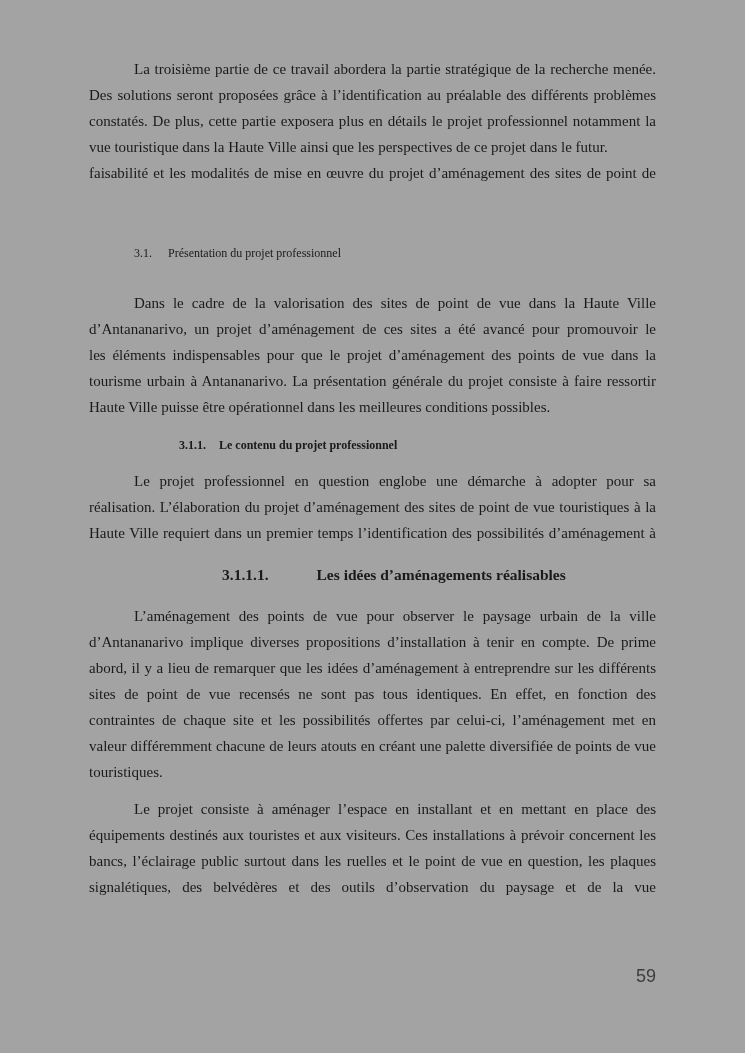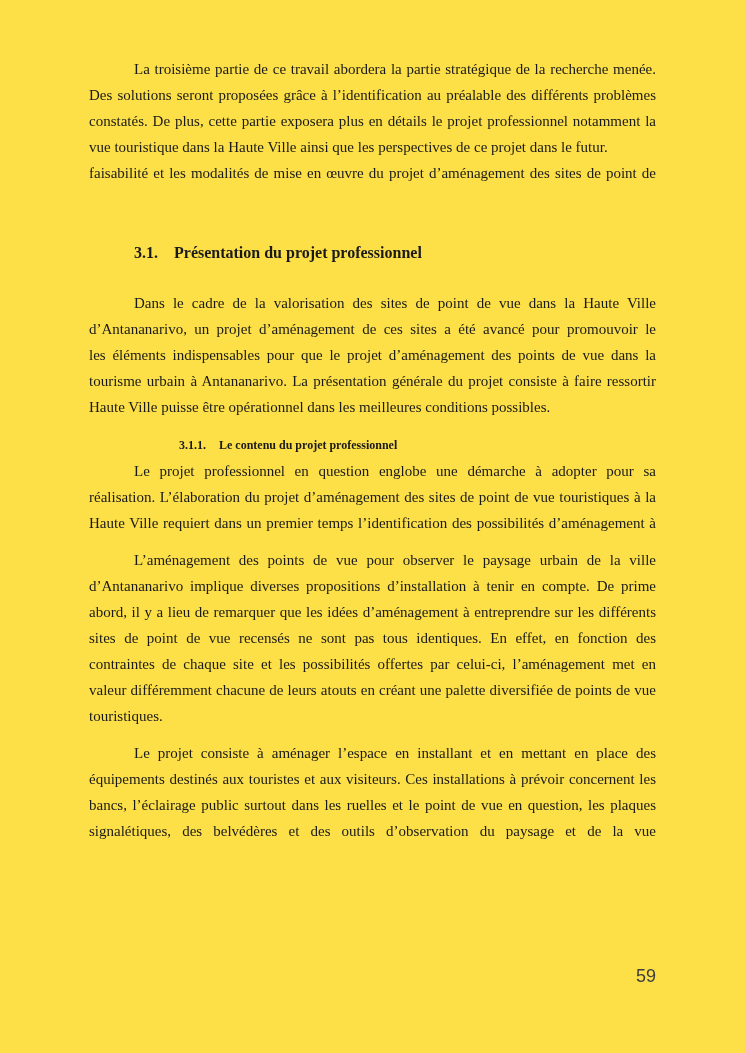--- a/index.html
+++ b/index.html
@@ -4,21 +4,21 @@
 <style>
   html, body {
     margin: 0;
     padding: 0;
     background: #ffffff;
   }
   .page {
     position: relative;
     width: 745px;
     height: 1053px;
-    background: #fde047;
+    background: #a3a3a3;
     color: #1a1a1a;
     font-family: "Liberation Serif", "DejaVu Serif", serif;
     font-size: 15px;
     overflow: hidden;
   }
   .body-text {
     position: absolute;
     left: 89px;
     top: 56px;
     width: 567px;
@@ -29,34 +29,34 @@
     line-height: 26px;
     height: 26px;
     overflow: hidden;
     text-align: justify;
     text-align-last: left;
   }
   .line.jl { text-align-last: justify; }
   .line.first { text-indent: 45px; }
   .h1 {
     margin: 54px 0 0 45px;
-    font-weight: bold;
-    font-size: 16px;
+    font-weight: normal;
+    font-size: 12px;
     line-height: 26px;
   }
   .h1 .hnum { margin-right: 16px; }
   .h1 + .para { margin-top: 24px; }
   .h2 {
     margin: 12px 0 0 90px;
     font-weight: bold;
     font-size: 12px;
     line-height: 26px;
   }
   .h2 .hnum { margin-right: 13px; }
-  .h2 + .para { margin-top: 0; }
+  .h2 + .para { margin-top: 10px; }
   .h3 {
     margin: 16px 0 0 133px;
     font-weight: bold;
     font-size: 15.5px;
     line-height: 26px;
   }
   .h3 .hnum { margin-right: 48px; }
   .h3 + .para { margin-top: 15px; }
   .page-number {
     position: absolute;
@@ -86,20 +86,21 @@
         <div class="line jl">les éléments indispensables pour que le projet d’aménagement des points de vue dans la</div>
         <div class="line jl">tourisme urbain à Antananarivo. La présentation générale du projet consiste à faire ressortir</div>
         <div class="line">Haute Ville puisse être opérationnel dans les meilleures conditions possibles.</div>
       </div>
       <div class="h2"><span class="hnum">3.1.1.</span><span>Le contenu du projet professionnel</span></div>
       <div class="para">
         <div class="line first jl">Le projet professionnel en question englobe une démarche à adopter pour sa</div>
         <div class="line jl">réalisation. L’élaboration du projet d’aménagement des sites de point de vue touristiques à la</div>
         <div class="line jl">Haute Ville requiert dans un premier temps l’identification des possibilités d’aménagement à</div>
       </div>
+      <div class="h3"><span class="hnum">3.1.1.1.</span><span>Les idées d’aménagements réalisables</span></div>
       <div class="para">
         <div class="line first jl">L’aménagement des points de vue pour observer le paysage urbain de la ville</div>
         <div class="line jl">d’Antananarivo implique diverses propositions d’installation à tenir en compte. De prime</div>
         <div class="line jl">abord, il y a lieu de remarquer que les idées d’aménagement à entreprendre sur les différents</div>
         <div class="line jl">sites de point de vue recensés ne sont pas tous identiques. En effet, en fonction des</div>
         <div class="line jl">contraintes de chaque site et les possibilités offertes par celui-ci, l’aménagement met en</div>
         <div class="line jl">valeur différemment chacune de leurs atouts en créant une palette diversifiée de points de vue</div>
         <div class="line">touristiques.</div>
       </div>
       <div class="para">

